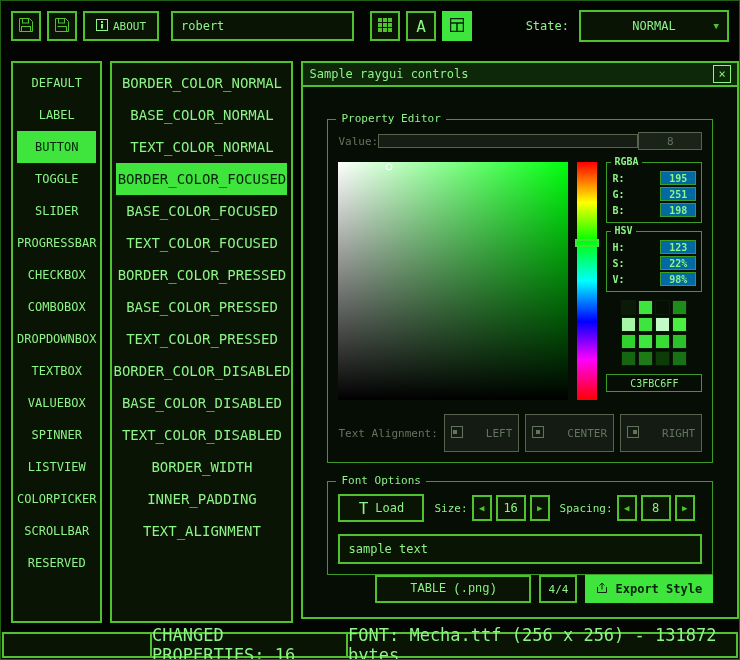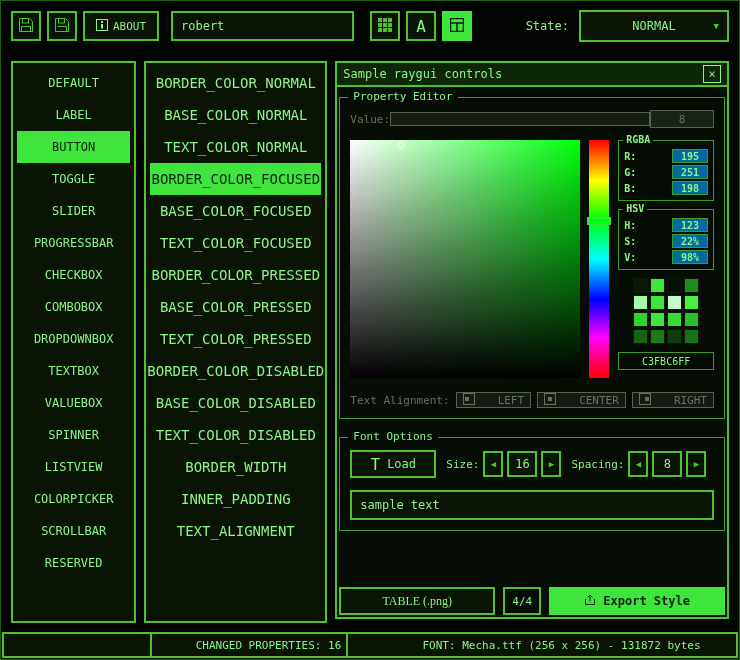--- a/index.html
+++ b/index.html
@@ -42,21 +42,21 @@
   .list-item{flex:0 0 32px;display:flex;align-items:center;justify-content:center;font-size:12px;cursor:pointer;}
   .props .list-item{font-size:14px;}
   .list-item.selected{background:var(--accent);color:var(--accent-text);}
 
   
   .window{flex:1;height:558px;border:2px solid var(--border);background:var(--win-bg);display:flex;flex-direction:column;}
   .titlebar{flex:0 0 24px;background:#0d2808;border-bottom:2px solid var(--border);display:flex;align-items:center;
         padding:0 6px;font-size:12px;}
   .close-btn{margin-left:auto;width:18px;height:18px;border:1px solid var(--text);background:transparent;color:var(--text);
         font-size:12px;display:flex;align-items:center;justify-content:center;padding:0;cursor:pointer;font-family:inherit;}
-  .window-body{flex:1;padding:2px;display:flex;flex-direction:column;}
+  .window-body{flex:1;padding:24px;display:flex;flex-direction:column;}
 
   .group{position:relative;border:1px solid var(--group-border);padding:12px 10px 10px;margin-top:8px;}
   .group-title{position:absolute;top:-8px;left:8px;background:var(--win-bg);padding:0 5px;font-size:11px;color:var(--text);}
 
   .value-row{display:flex;align-items:center;margin-bottom:12px;}
   .dis-label{color:var(--dis-text);font-size:11px;white-space:nowrap;}
   .slider{flex:1;height:14px;border:1px solid var(--dis-border);background:#161d14;cursor:pointer;}
   .value-btn{width:64px;height:18px;border:1px solid var(--dis-border);background:#1a2317;color:var(--dis-text);
         font-size:11px;display:flex;align-items:center;justify-content:center;cursor:pointer;font-family:inherit;}
 
@@ -73,45 +73,45 @@
   .mini-title{position:absolute;top:-7px;left:4px;background:var(--win-bg);padding:0 3px;font-size:10px;color:var(--text);}
   .mini-row{display:flex;align-items:center;justify-content:space-between;font-size:10px;margin-bottom:2px;}
   .mini-val{border:1px solid var(--group-border);background:#0369a1;min-width:36px;height:14px;
         display:flex;align-items:center;justify-content:center;}
   .palette{display:grid;grid-template-columns:repeat(4,15px);grid-auto-rows:15px;gap:2px;justify-content:center;}
   .pal-cell{border:1px solid #0a1a06;cursor:pointer;}
   .hex-box{border:1px solid var(--group-border);height:18px;display:flex;align-items:center;justify-content:center;
         font-size:10px;cursor:text;}
 
   .align-row{display:flex;align-items:center;gap:6px;margin-top:14px;}
-  .align-btn{flex:1;height:16px;border:1px solid var(--dis-border);background:#141b12;color:var(--dis-text);
+  .align-btn{flex:1;height:38px;border:1px solid var(--dis-border);background:#141b12;color:var(--dis-text);
         display:flex;align-items:center;justify-content:center;gap:23px;font-size:11px;cursor:pointer;font-family:inherit;}
 
   .fo-row{display:flex;align-items:center;gap:4px;}
   .load-btn{width:86px;height:28px;border:2px solid var(--border);background:var(--panel);color:var(--text);
         display:flex;align-items:center;justify-content:center;gap:7px;font-size:12px;cursor:pointer;font-family:inherit;}
   .load-T{font-size:16px;}
   .fo-label{font-size:11px;margin-left:6px;white-space:nowrap;}
   .spin-btn{width:20px;height:26px;border:2px solid var(--border);background:var(--panel);color:var(--border);
         font-size:9px;display:flex;align-items:center;justify-content:center;padding:0;cursor:pointer;font-family:inherit;}
   .spin-val{width:30px;height:26px;border:2px solid var(--border);background:var(--panel);
         display:flex;align-items:center;justify-content:center;font-size:12px;}
   .sample-box{margin-top:12px;height:30px;border:2px solid var(--border);background:var(--panel);
         display:flex;align-items:center;padding:0 8px;font-size:12px;cursor:text;}
 
   .export-row{margin-top:auto;display:flex;gap:8px;}
   .table-btn{width:156px;height:28px;border:2px solid var(--border);background:var(--panel);color:var(--text);
-        font-size:12px;display:flex;align-items:center;justify-content:center;cursor:pointer;font-family:Liberation Serif, serif;}
+        font-size:12px;display:flex;align-items:center;justify-content:center;cursor:pointer;font-family:Liberation Mono, monospace;margin-left:48px;}
   .counter{width:38px;height:28px;border:2px solid var(--border);display:flex;align-items:center;justify-content:center;font-size:11px;}
   .export-btn{flex:1;height:28px;background:var(--accent);border:2px solid var(--accent);color:var(--accent-text);
         display:flex;align-items:center;justify-content:center;gap:7px;font-size:12px;font-weight:bold;cursor:pointer;font-family:inherit;}
 
   
   .statusbar{position:absolute;left:1px;right:1px;bottom:1px;height:26px;display:flex;}
-  .status-cell{border:2px solid var(--border);background:var(--panel);display:flex;align-items:center;justify-content:center;font-size:11px;padding-left:39px;}
+  .status-cell{border:2px solid var(--border);background:var(--panel);display:flex;align-items:center;justify-content:center;font-size:17px;}
   .status-cell + .status-cell{margin-left:-2px;}
   .s1{width:150px;}.s2{width:198px;}.s3{flex:1;}
 </style>
 </head>
 <body>
 
 <div class="app">
 
   <div class="toolbar">
     <button class="tbtn">

